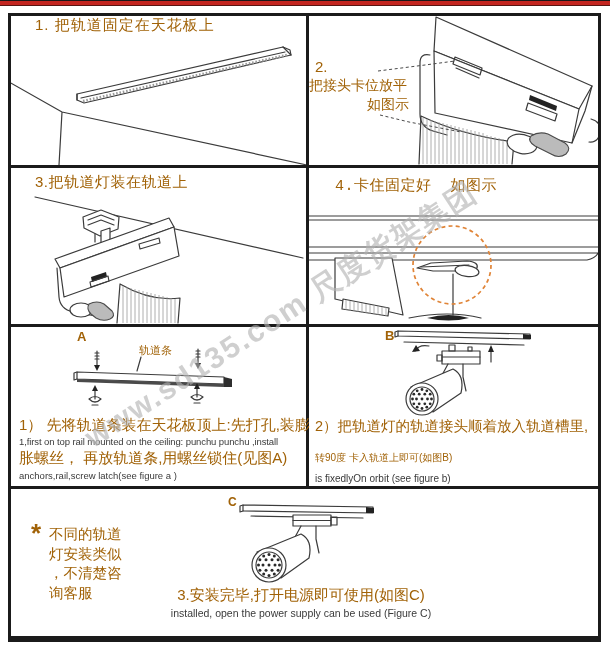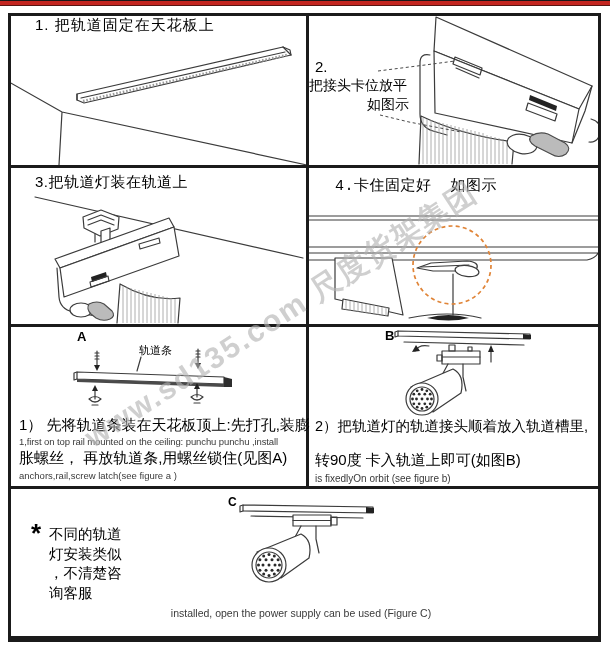--- a/index.html
+++ b/index.html
@@ -2,21 +2,21 @@
 <html><head>
 <meta charset="utf-8">
 <style>
   html,body{margin:0;padding:0;background:#ffffff;}
   #canvas{position:relative;width:610px;height:648px;background:#ffffff;overflow:hidden;
           font-family:"Liberation Sans","DejaVu Sans",sans-serif;color:#1a1a1a;}
   .abs{position:absolute;}
   .gline{position:absolute;background:#1b1b1b;}
   .panel{position:absolute;}
   .panel svg{position:absolute;left:0;top:0;}
-  .cn{color:#000000;}
+  .cn{color:#a16207;}
   .en{color:#3a3a3a;}
   .nowrap{white-space:nowrap;}
   #watermark{position:absolute;left:88px;top:420px;font-size:30px;letter-spacing:2px;
              color:rgba(178,178,178,0.62);transform:rotate(-33deg);transform-origin:left center;
              white-space:nowrap;z-index:9;pointer-events:none;font-weight:bold;}
   .ln{stroke:#3b3b3b;stroke-width:1.2;fill:none;stroke-linecap:round;stroke-linejoin:round;}
   .fw{stroke:#3b3b3b;stroke-width:1.2;fill:#ffffff;stroke-linejoin:round;}
   .dk{fill:#222222;stroke:none;}
   .hatch{stroke:#999;stroke-width:0.8;fill:none;}
   .dash{stroke:#4a4a4a;stroke-width:1;fill:none;stroke-dasharray:3 2.6;}
@@ -206,21 +206,21 @@
         <circle cx="103.5" cy="72" r="1.4"></circle>
           <circle cx="104.8" cy="67.2" r="1.4"></circle>
           <circle cx="108.2" cy="63.8" r="1.4"></circle>
         <circle cx="113" cy="62.5" r="1.4"></circle>
           <circle cx="117.8" cy="63.8" r="1.4"></circle>
           <circle cx="121.2" cy="67.2" r="1.4"></circle>
       </g>
     </svg>
     <div class="abs cn" style="left:76px;top:1px;font-size:13px;font-weight:bold;">B</div>
     <div class="abs cn nowrap" style="left:6px;top:90px;font-size:14.5px;">2）把轨道灯的轨道接头顺着放入轨道槽里,</div>
-    <div class="abs cn nowrap" style="left:6px;top:124px;font-size:15px;">转90度 卡入轨道上即可(如图B)</div>
+    <div class="abs cn nowrap" style="left:6px;top:124px;font-size:10px;">转90度 卡入轨道上即可(如图B)</div>
     <div class="abs en nowrap" style="left:6px;top:146px;font-size:10px;">is fixedlyOn orbit (see figure b)</div>
   </div>
 
   <div class="panel" style="left:11px;top:489px;width:587px;height:147px;">
     <svg width="587" height="147" viewBox="0 0 587 147">
 
       <path class="fw" d="M232,16 L362,18 L362,24 L232,22 Z"></path>
       <path class="dk" d="M355,18 L363,19 L363,24 L355,24 Z"></path>
       <path class="ln" d="M232,16 L229,17 L229,23 L232,22 M240,27 L352,29"></path>
 
@@ -256,16 +256,17 @@
       </g>
     </svg>
     <div class="abs cn" style="left:20px;top:34px;font-size:26px;font-weight:bold;line-height:20px;">*</div>
     <div class="abs" style="left:38px;top:36px;font-size:14.5px;line-height:19.5px;">
       <div class="cn nowrap">不同的轨道</div>
       <div class="cn nowrap">灯安装类似</div>
       <div class="cn nowrap">，不清楚咨</div>
       <div class="cn nowrap">询客服</div>
     </div>
     <div class="abs cn" style="left:217px;top:6px;font-size:12px;font-weight:bold;">C</div>
+    <div class="abs cn nowrap" style="left:120px;top:97px;width:340px;text-align:center;font-size:15px;">3.安装完毕,打开电源即可使用(如图C)</div>
     <div class="abs en nowrap" style="left:120px;top:118px;width:340px;text-align:center;font-size:10.5px;">installed, open the power supply can be used (Figure C)</div>
   </div>
 
 </div>
 
 </body></html>

